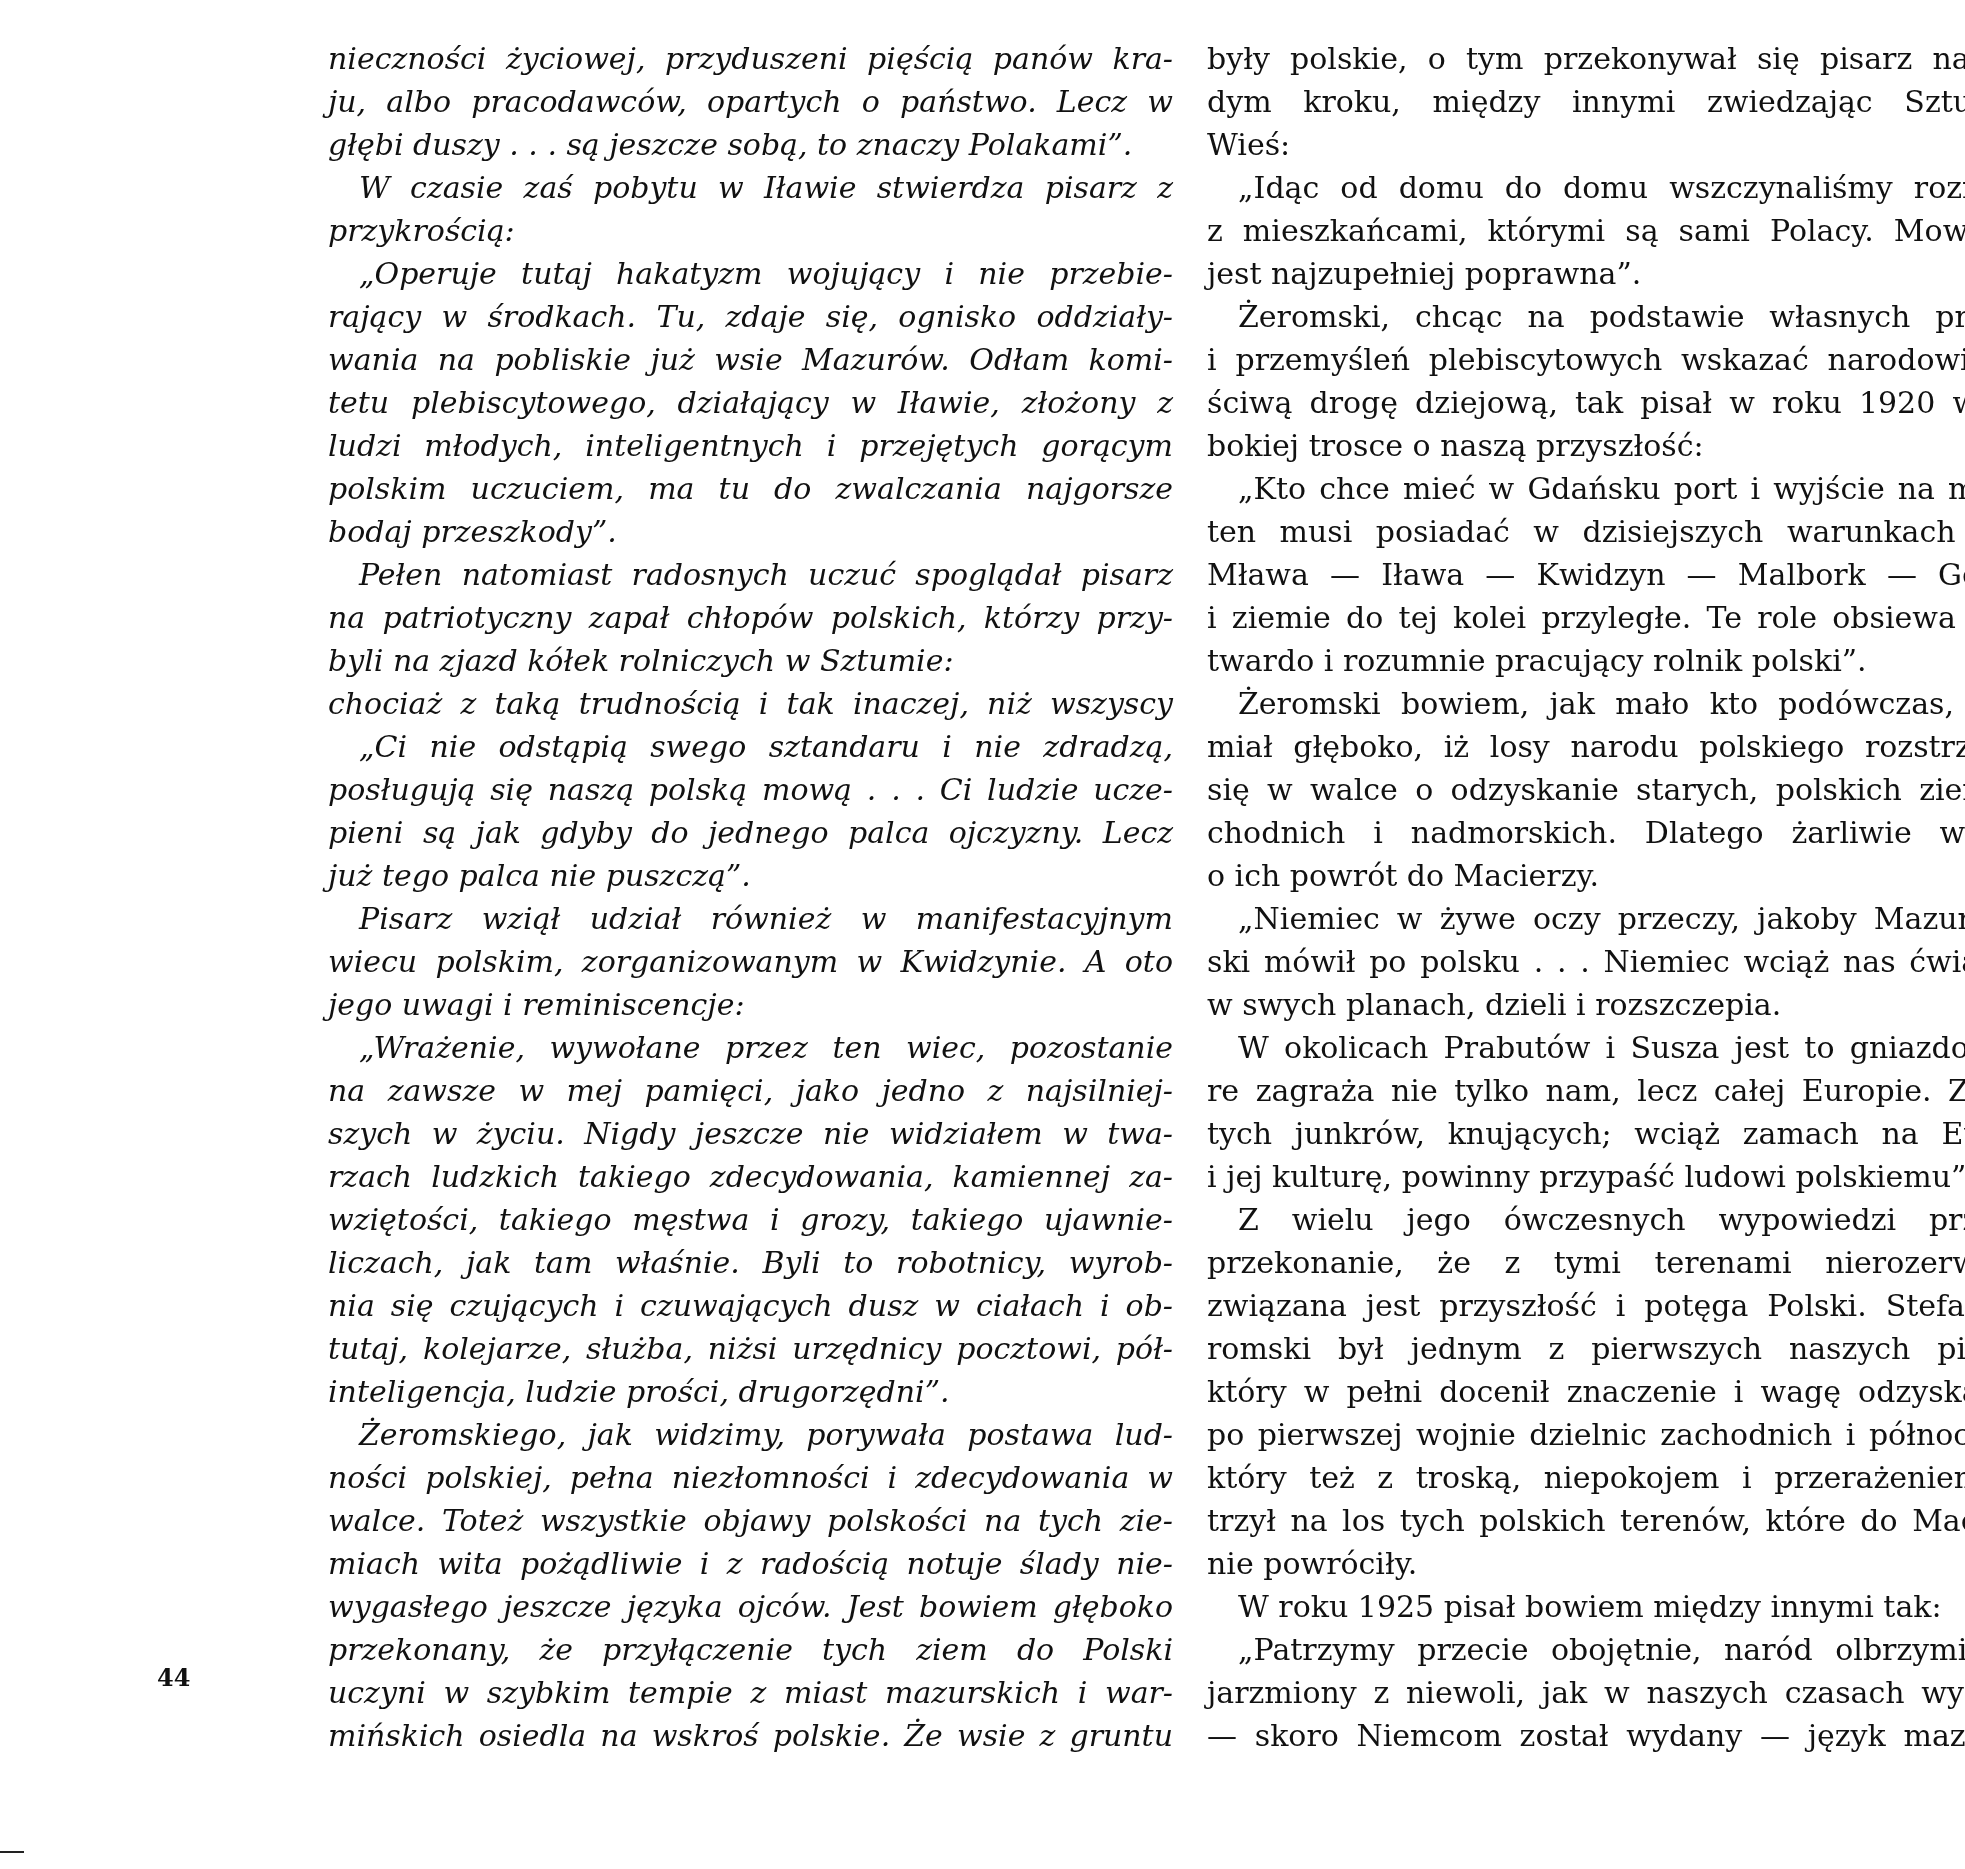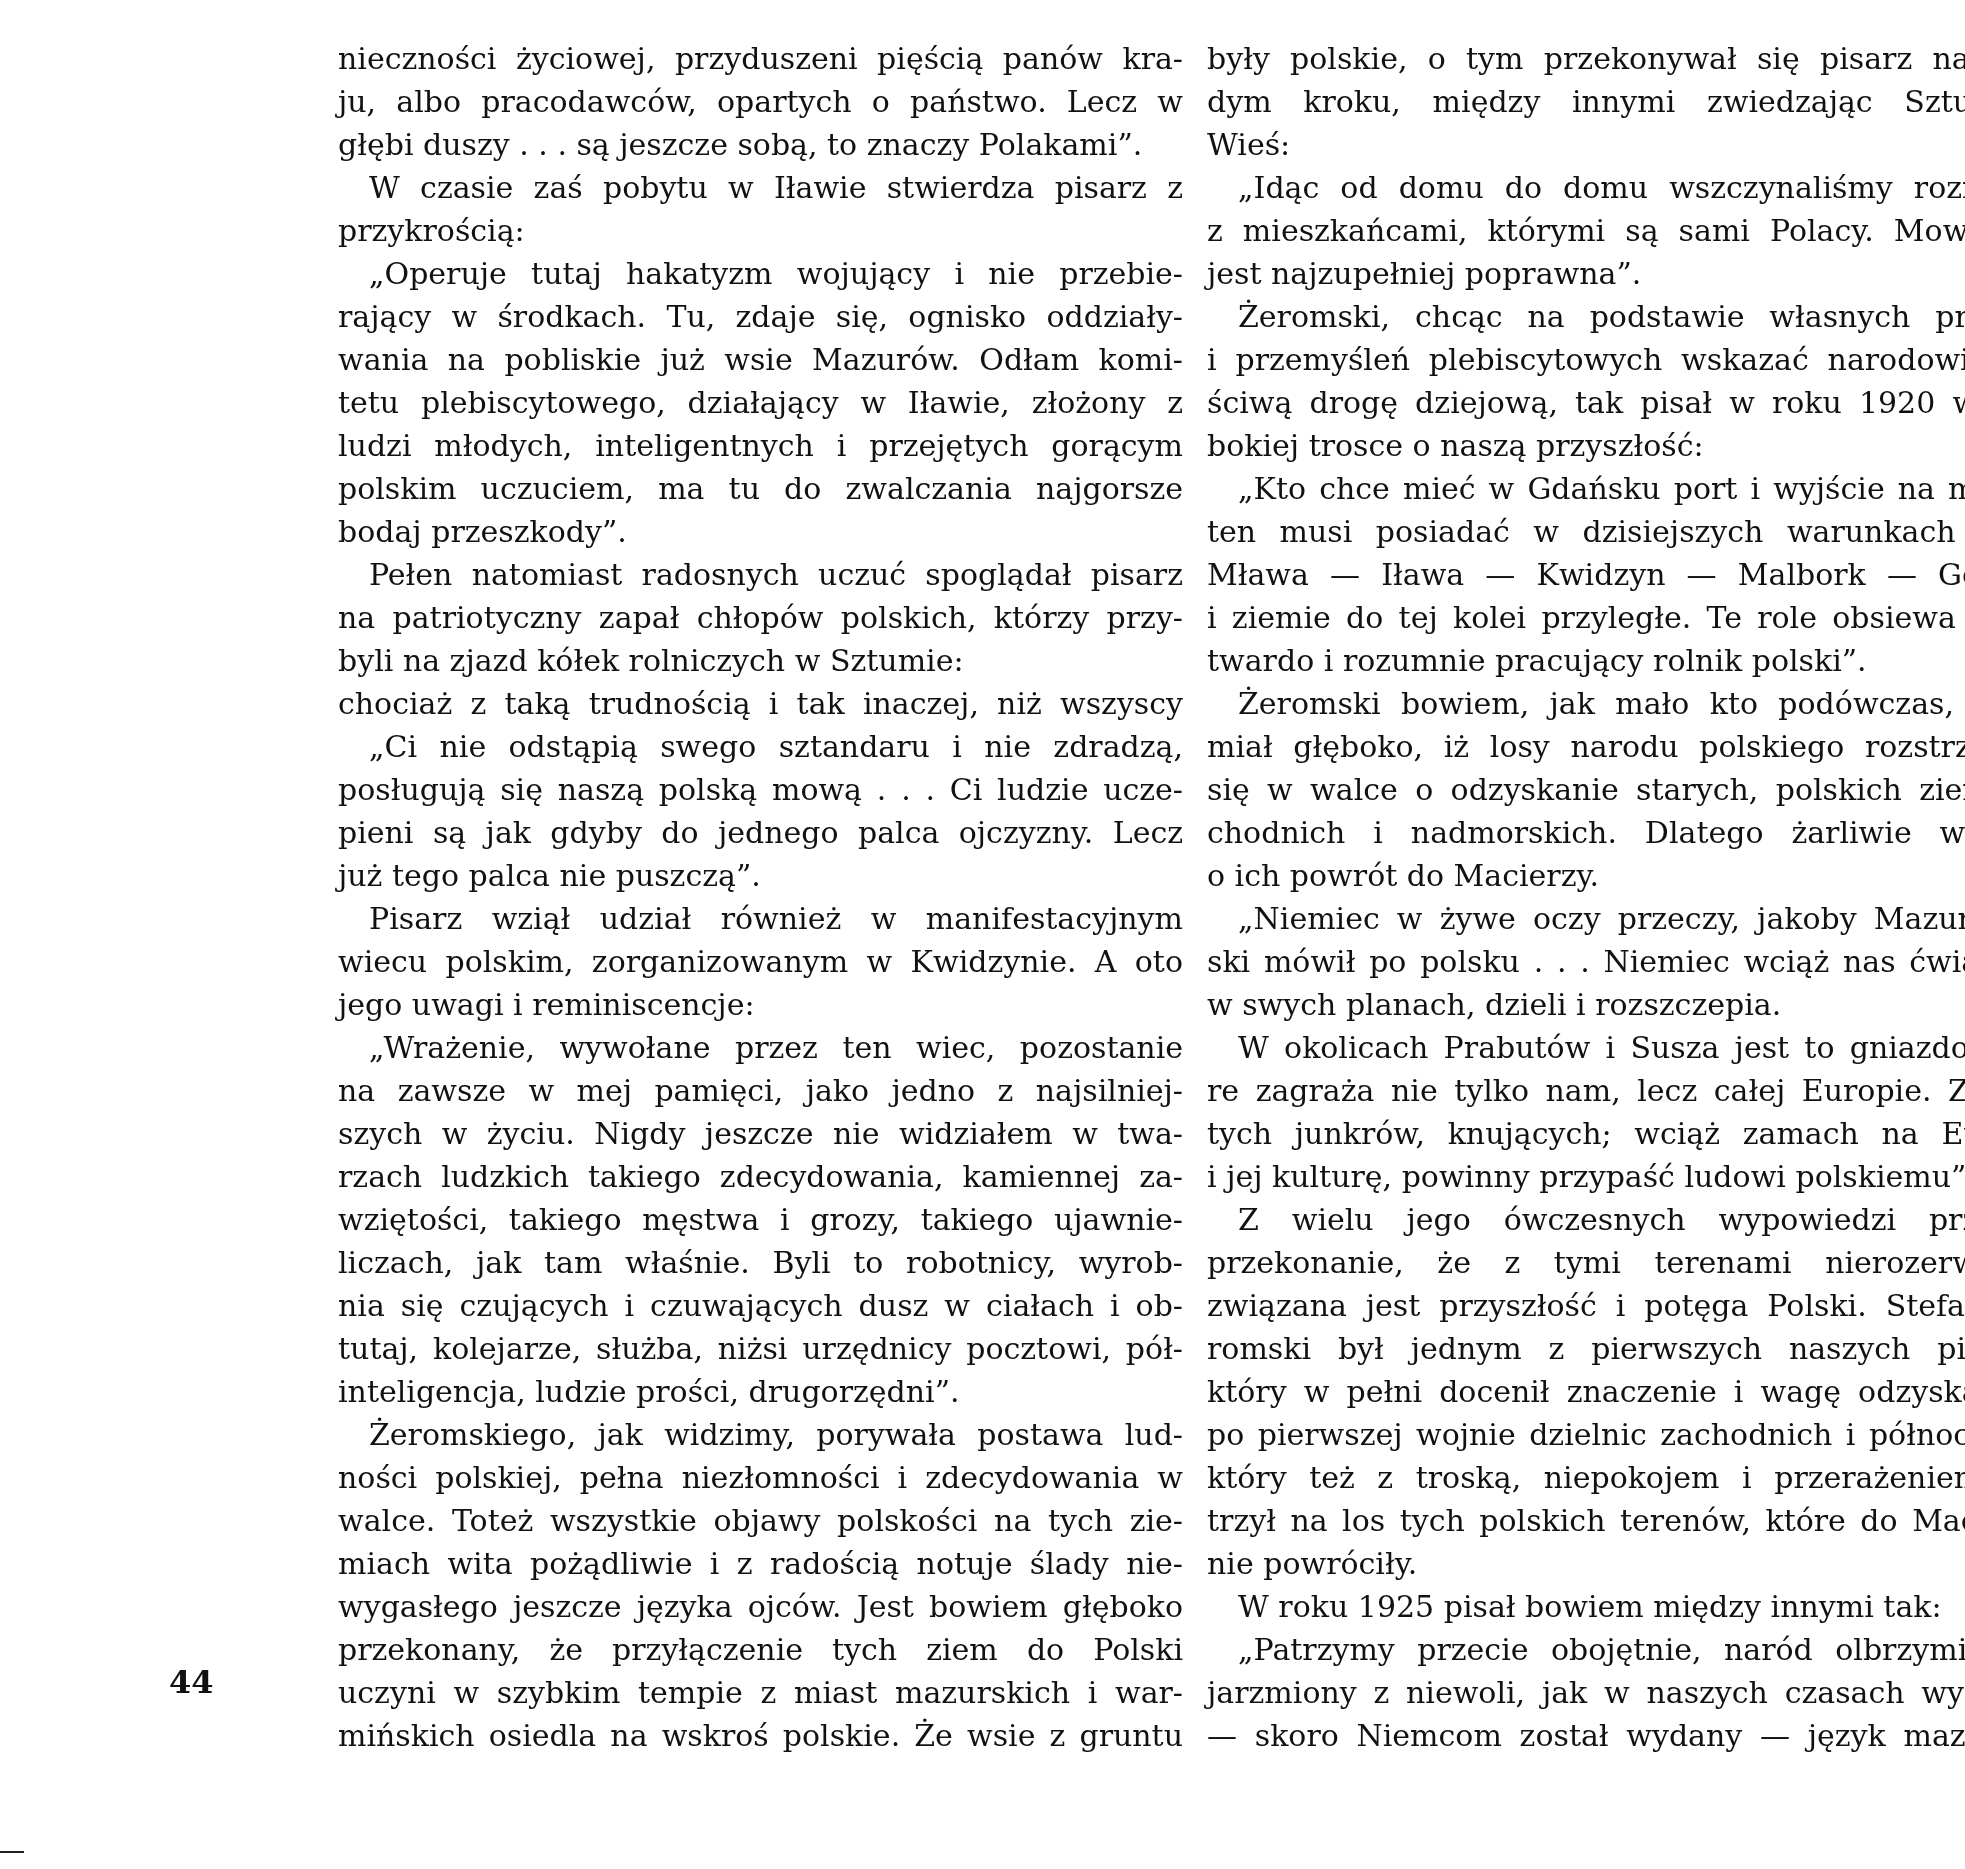--- a/index.html
+++ b/index.html
@@ -1,23 +1,23 @@
 <!DOCTYPE html>
 <html style="font-size:6.3px"><head>
 <meta charset="utf-8">
 <style>
   html, body { margin: 0; padding: 0; background: #ffffff; }
   body { width: 2123px; height: 1869px; position: relative; overflow: hidden; font-family: "DejaVu Serif", serif; color: #111; }
   .col { position: absolute; top: 37px; width: 845px; font-size: 30px; line-height: 43px; text-align: justify; }
-  .col-left { left: 338px; }
+  .col-left { left: 328px; font-style: italic; }
   .col-right { left: 1207px; width: 845px; }
   .line { display: block; white-space: nowrap; text-align-last: justify; text-align: justify; }
   .line.last { text-align-last: left; }
   .indent { padding-left: 31px; }
-  .page-number { position: absolute; left: 157px; top: 1663px; font-size: 32px; font-weight: bold; margin-left: 12px; }
+  .page-number { position: absolute; left: 157px; top: 1663px; font-size: 24px; font-weight: bold; }
   .scan-mark { position: absolute; left: 0; top: 1851px; width: 23.6px; height: 2.4px; background: #222; }
 </style>
 </head>
 <body>
 
 <div class="page-number">44</div>
 
 <div class="col col-left" id="left-col">
     <span class="line">nieczności życiowej, przyduszeni pięścią panów kra-</span>
     <span class="line">ju, albo pracodawców, opartych o  państwo. Lecz w</span>

